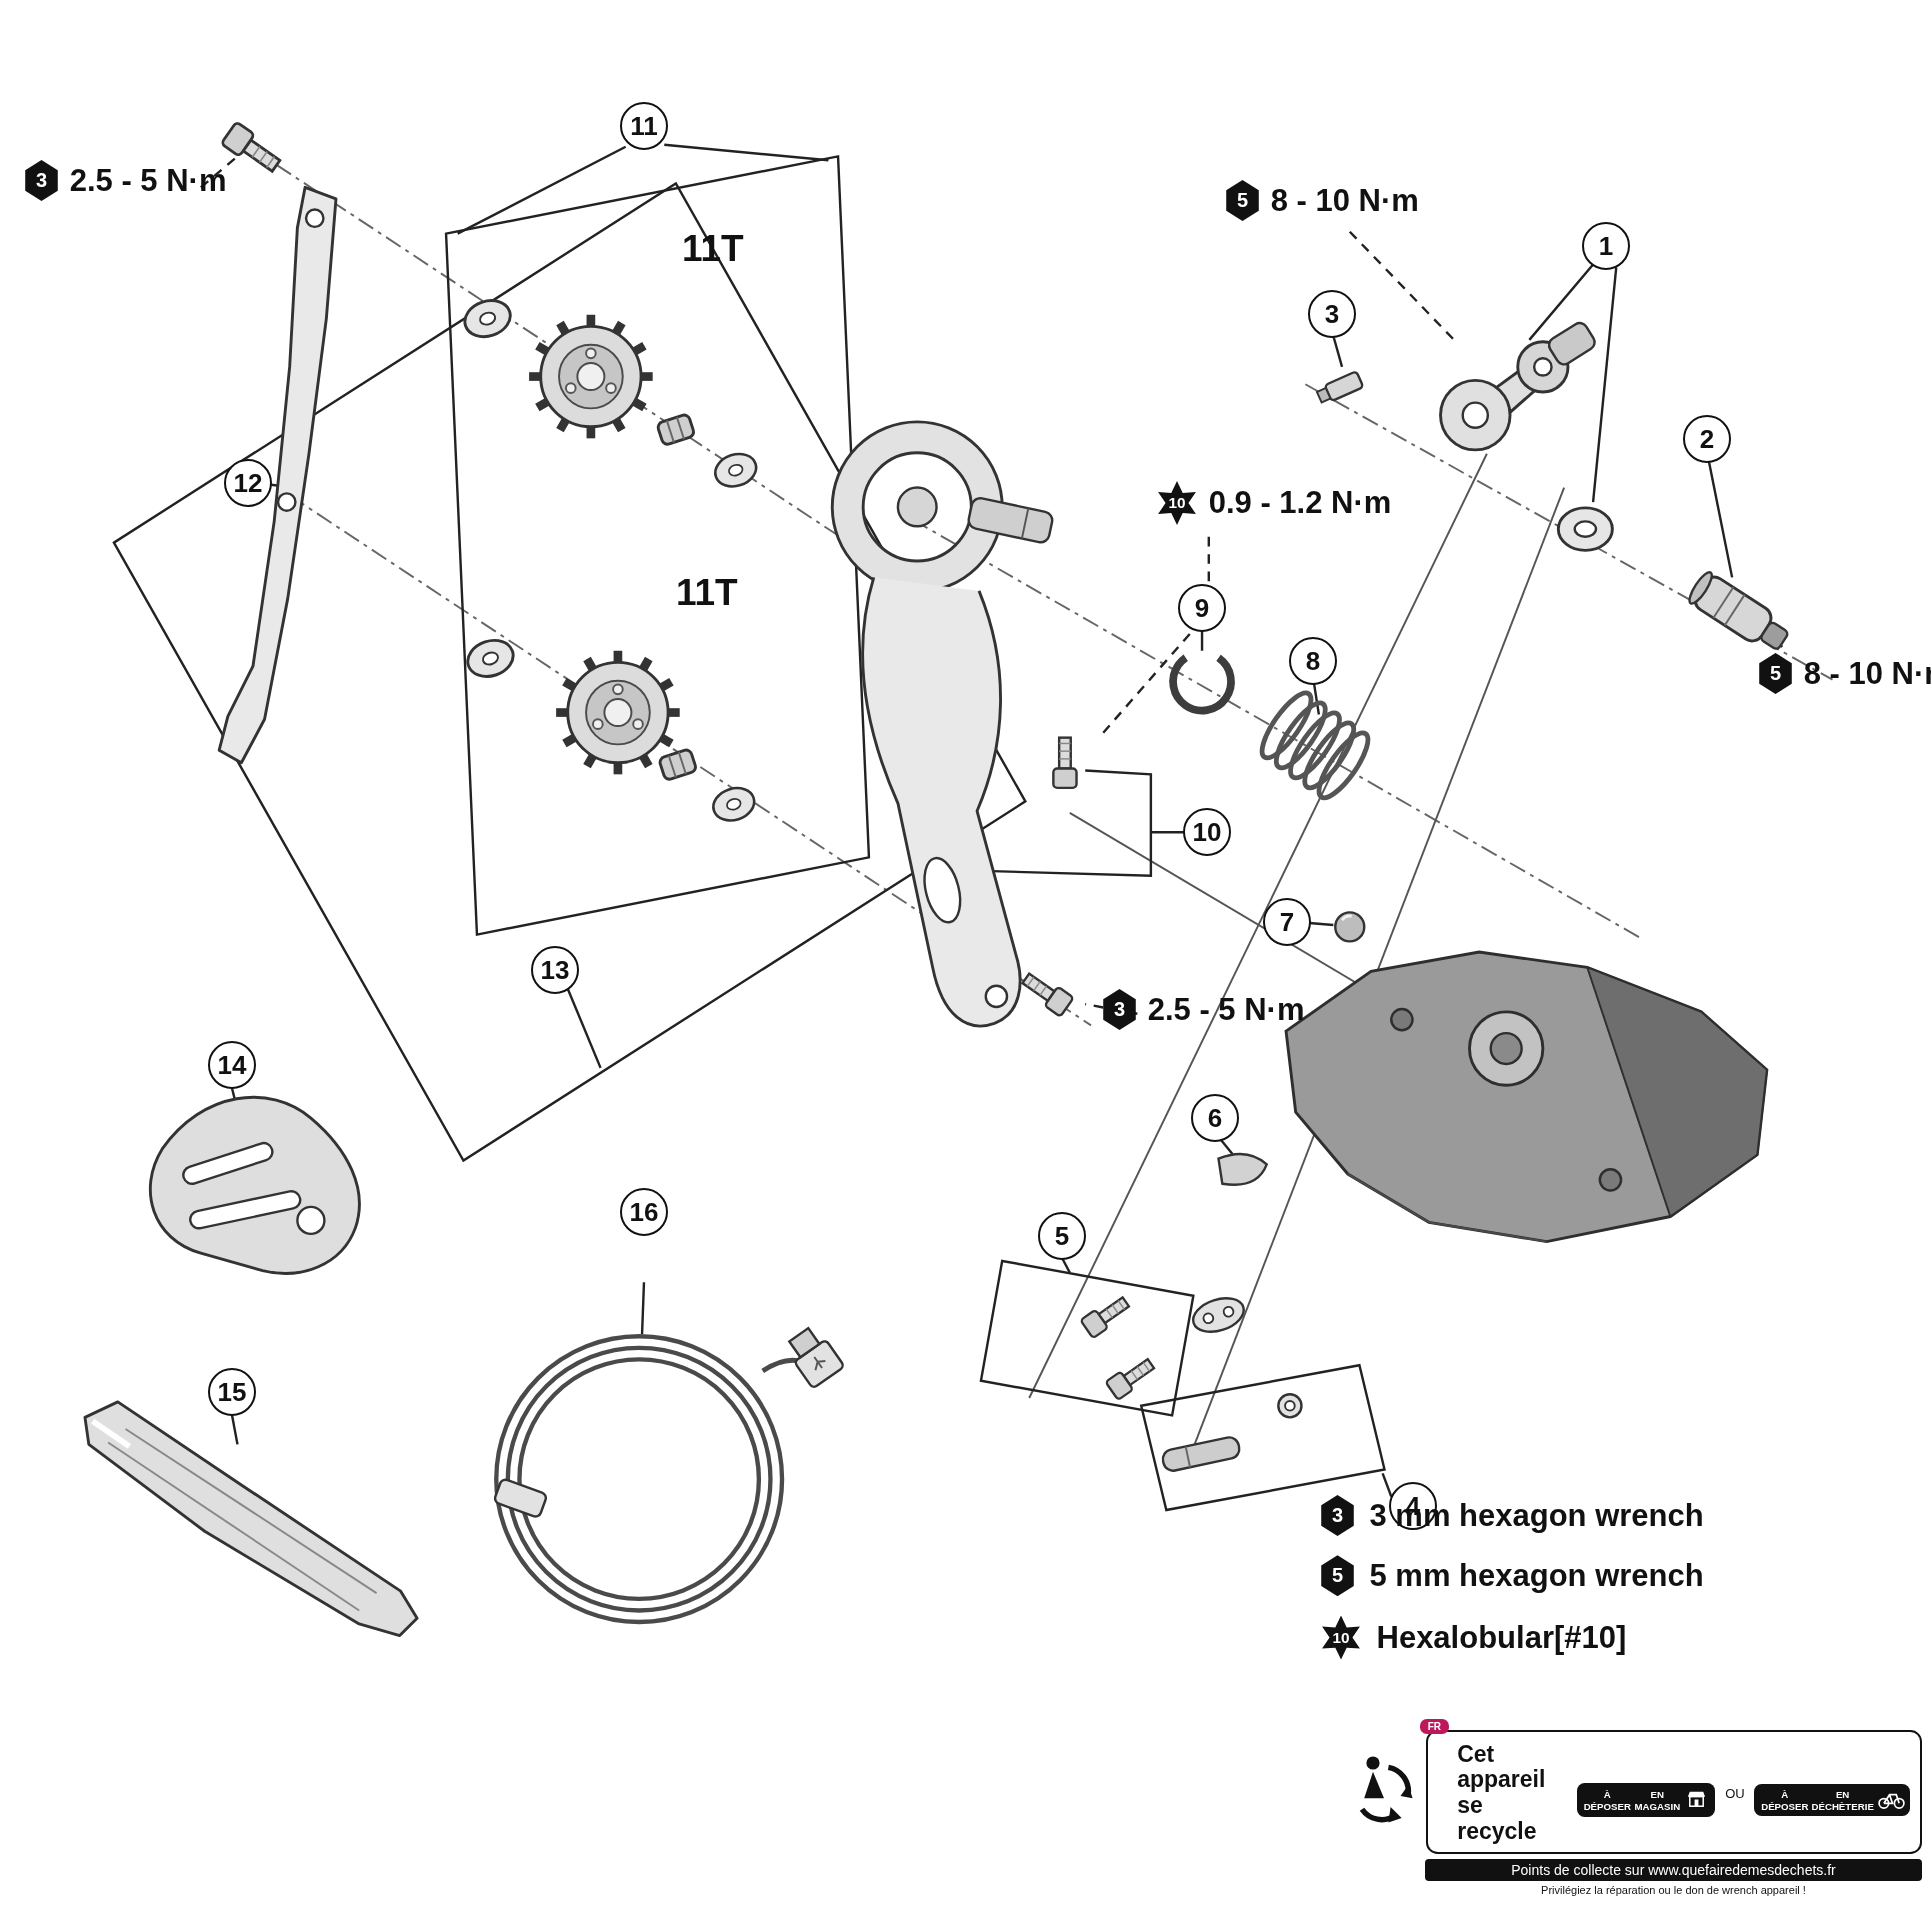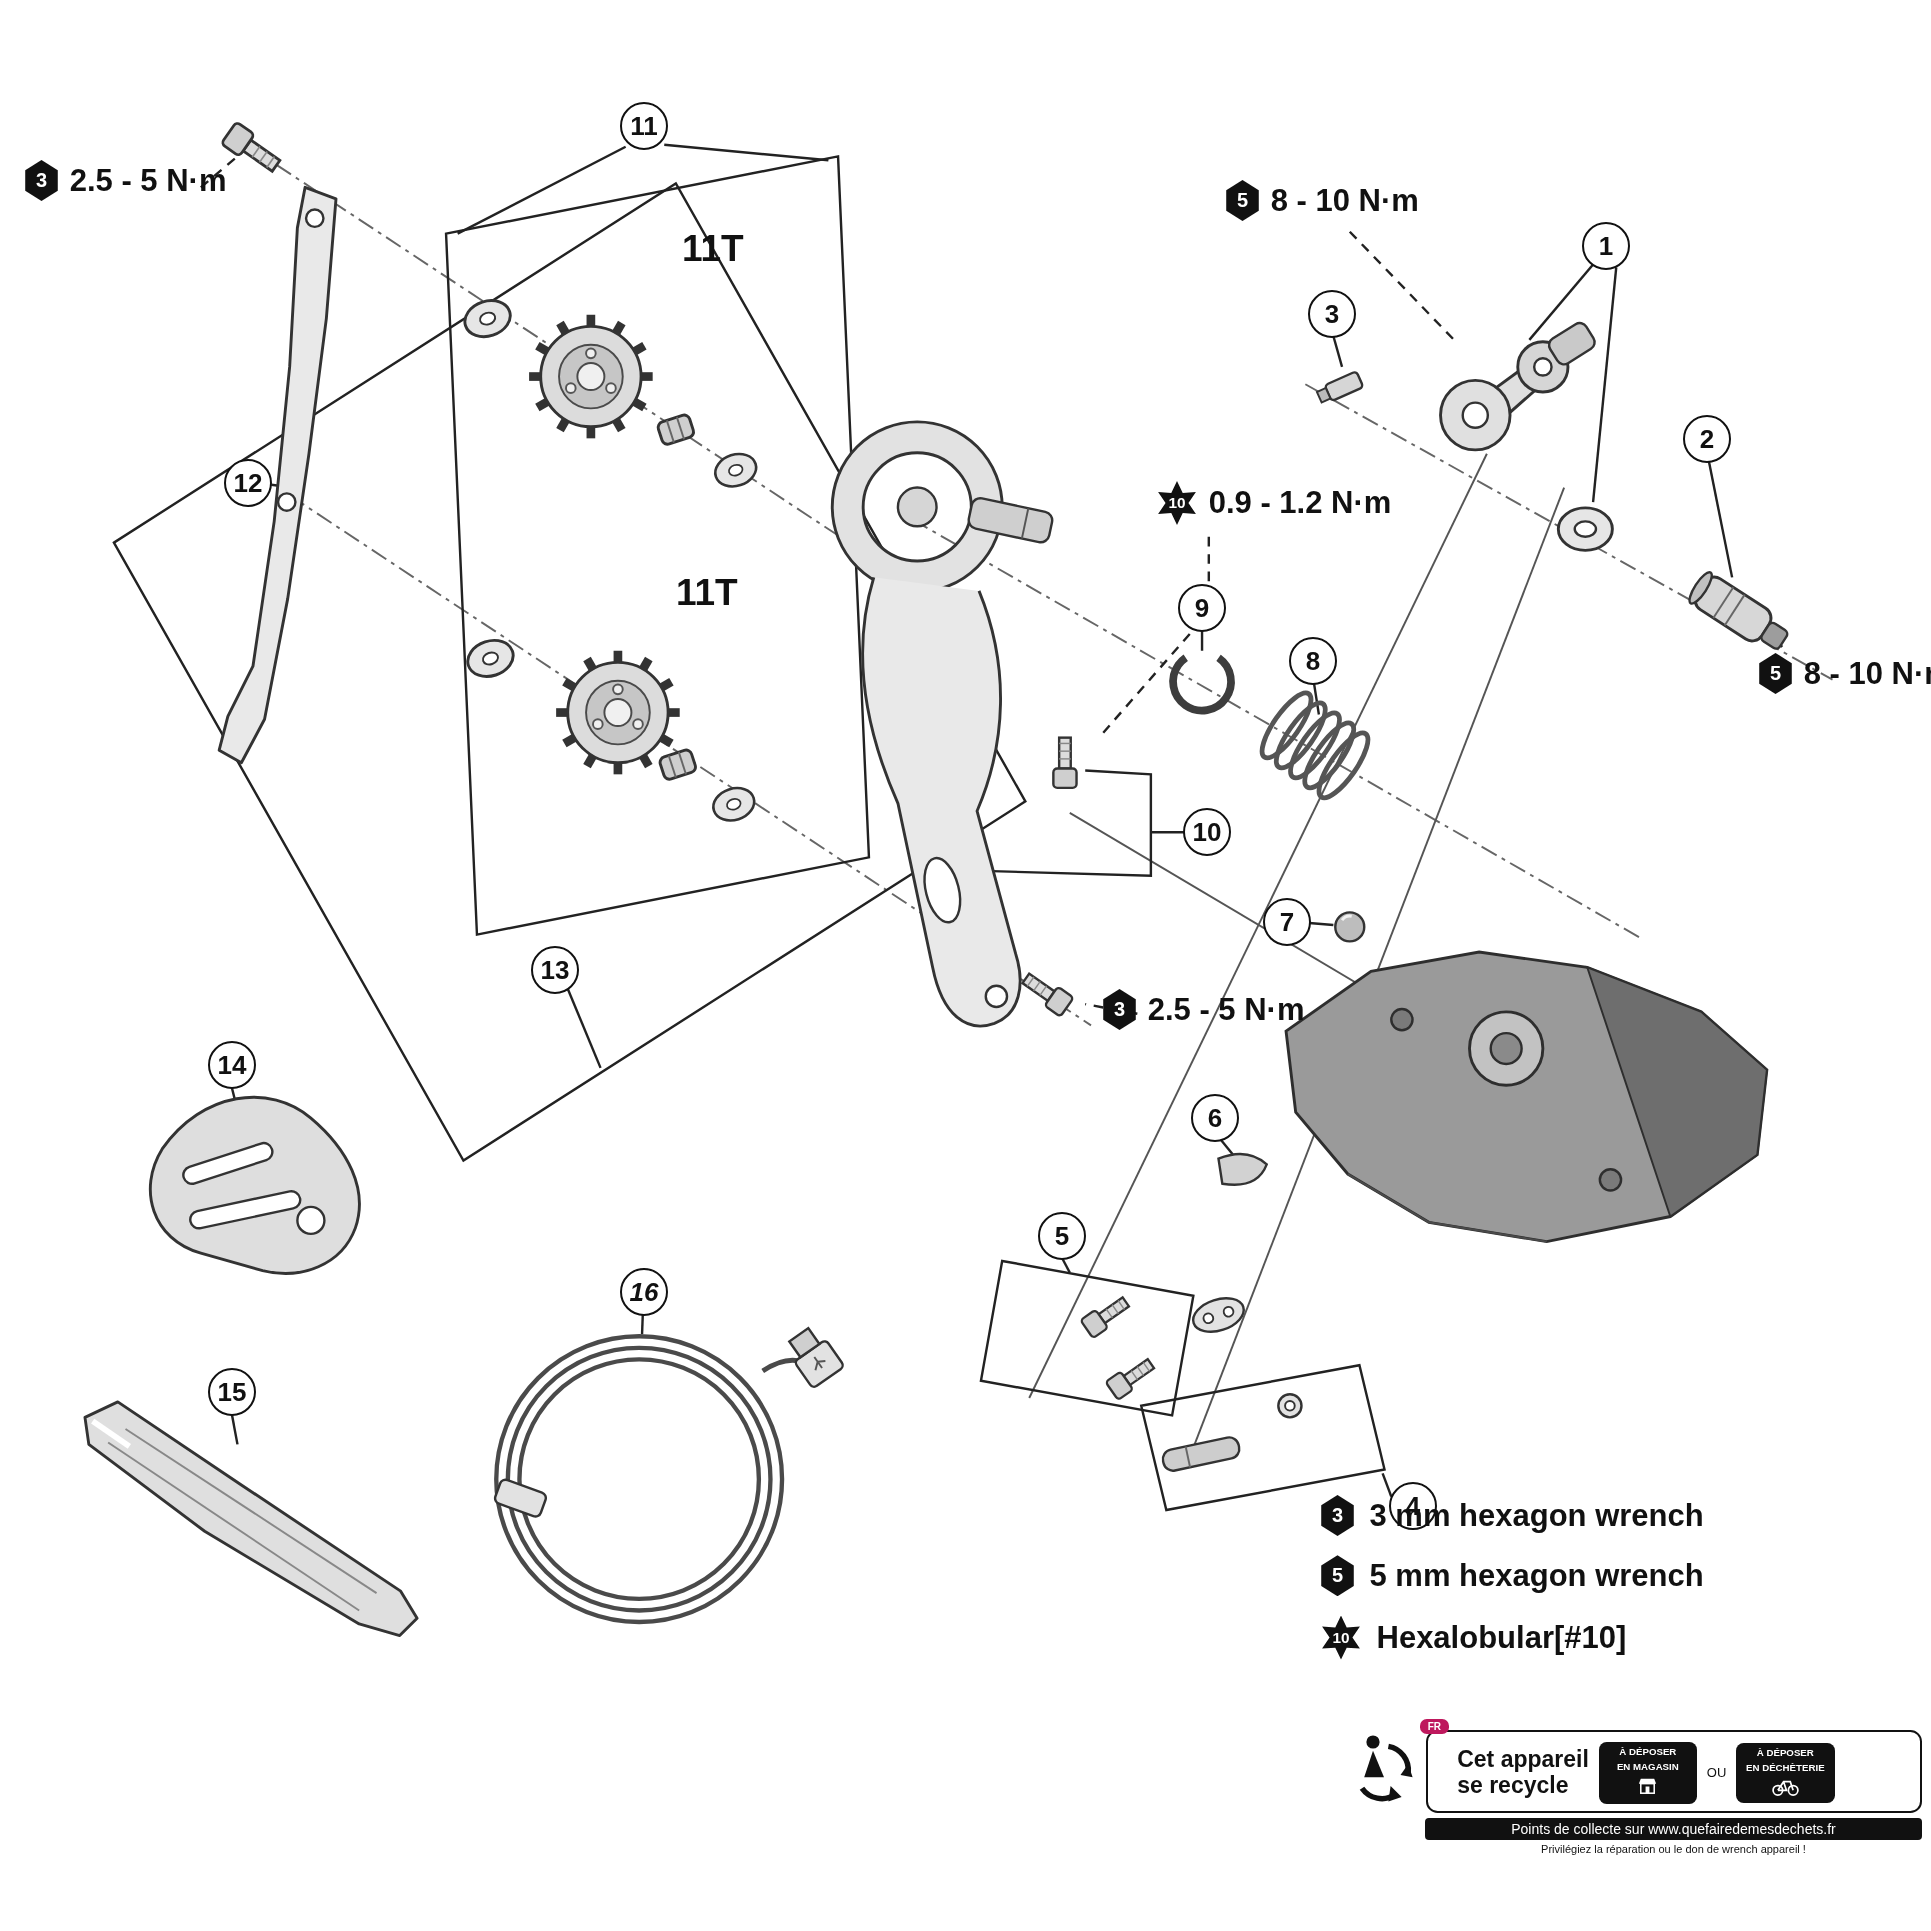--- a/index.html
+++ b/index.html
@@ -22,22 +22,22 @@
   .legend-row{display:flex;align-items:center;gap:13.5px;font-size:31px;font-weight:600;white-space:nowrap;}
   
   .recycle{position:absolute;left:1350px;top:1730px;width:572px;z-index:5;}
   .recycle-main{display:flex;align-items:center;gap:7.7px;}
   .recycle-box{position:relative;flex:1;border:2.4px solid #111;border-radius:11.6px;background:#fff;
                display:flex;align-items:center;gap:9.7px;padding:9.7px 9.7px 7.7px 13.5px;}
   .fr-tab{position:absolute;top:-12.6px;left:-7.7px;background:#be185d;color:#fff;font-size:10px;
           font-weight:bold;padding:1.9px 7.7px;border-radius:6.8px;}
   .recycle-title{font-weight:bold;font-size:23px;line-height:1.12;margin-left:16px;}
   .badge{background:#111;color:#fff;border-radius:7.7px;padding:4.8px 6.8px 3.9px;text-align:center;
-         font-size:9.7px;font-weight:bold;line-height:1.15;display:flex;flex-direction:column;
-         align-items:center;gap:2.9px;min-width:85px;}
+         font-size:9.7px;font-weight:bold;line-height:1.15;display:flex;flex-direction:row;
+         align-items:center;gap:2.9px;min-width:85px;margin-top:14px;}
   .or{font-size:13px;font-weight:normal;}
   .recycle-strip{margin-top:4.8px;margin-left:75px;background:#111;color:#fff;font-size:14px;
                  padding:2.9px 9.7px;border-radius:3.9px;text-align:center;}
   .recycle-foot{margin-top:2.9px;margin-left:75px;font-size:11px;text-align:center;color:#111;}
 </style>
 </head>
 <body>
 
 <div class="canvas">
 
@@ -294,21 +294,21 @@
   <div class="callout" style="left:1215px;top:1118px;">6</div>
   <div class="callout" style="left:1287px;top:922px;">7</div>
   <div class="callout" style="left:1313px;top:661px;">8</div>
   <div class="callout" style="left:1202px;top:608px;">9</div>
   <div class="callout" style="left:1207px;top:832px;">10</div>
   <div class="callout" style="left:644px;top:126px;text-align:center;">11</div>
   <div class="callout" style="left:248px;top:483px;">12</div>
   <div class="callout" style="left:555px;top:970px;">13</div>
   <div class="callout" style="left:232px;top:1065px;">14</div>
   <div class="callout" style="left:232px;top:1392px;">15</div>
-  <div class="callout" style="left:644px;top:1292px;font-style:italic;">16</div>
+  <div class="callout" style="left:644px;top:1212px;">16</div>
 
   <div class="t11" style="left:682px;top:228px;">11T</div>
   <div class="t11" style="left:676px;top:572px;">11T</div>
 
   <div class="torque" style="left:23px;top:160px;">
     <span class="hex-icon">3</span>
     <span>2.5 - 5 N·m</span>
   </div>
   <div class="torque" style="left:1224px;top:180px;">
     <span class="hex-icon">5</span>

